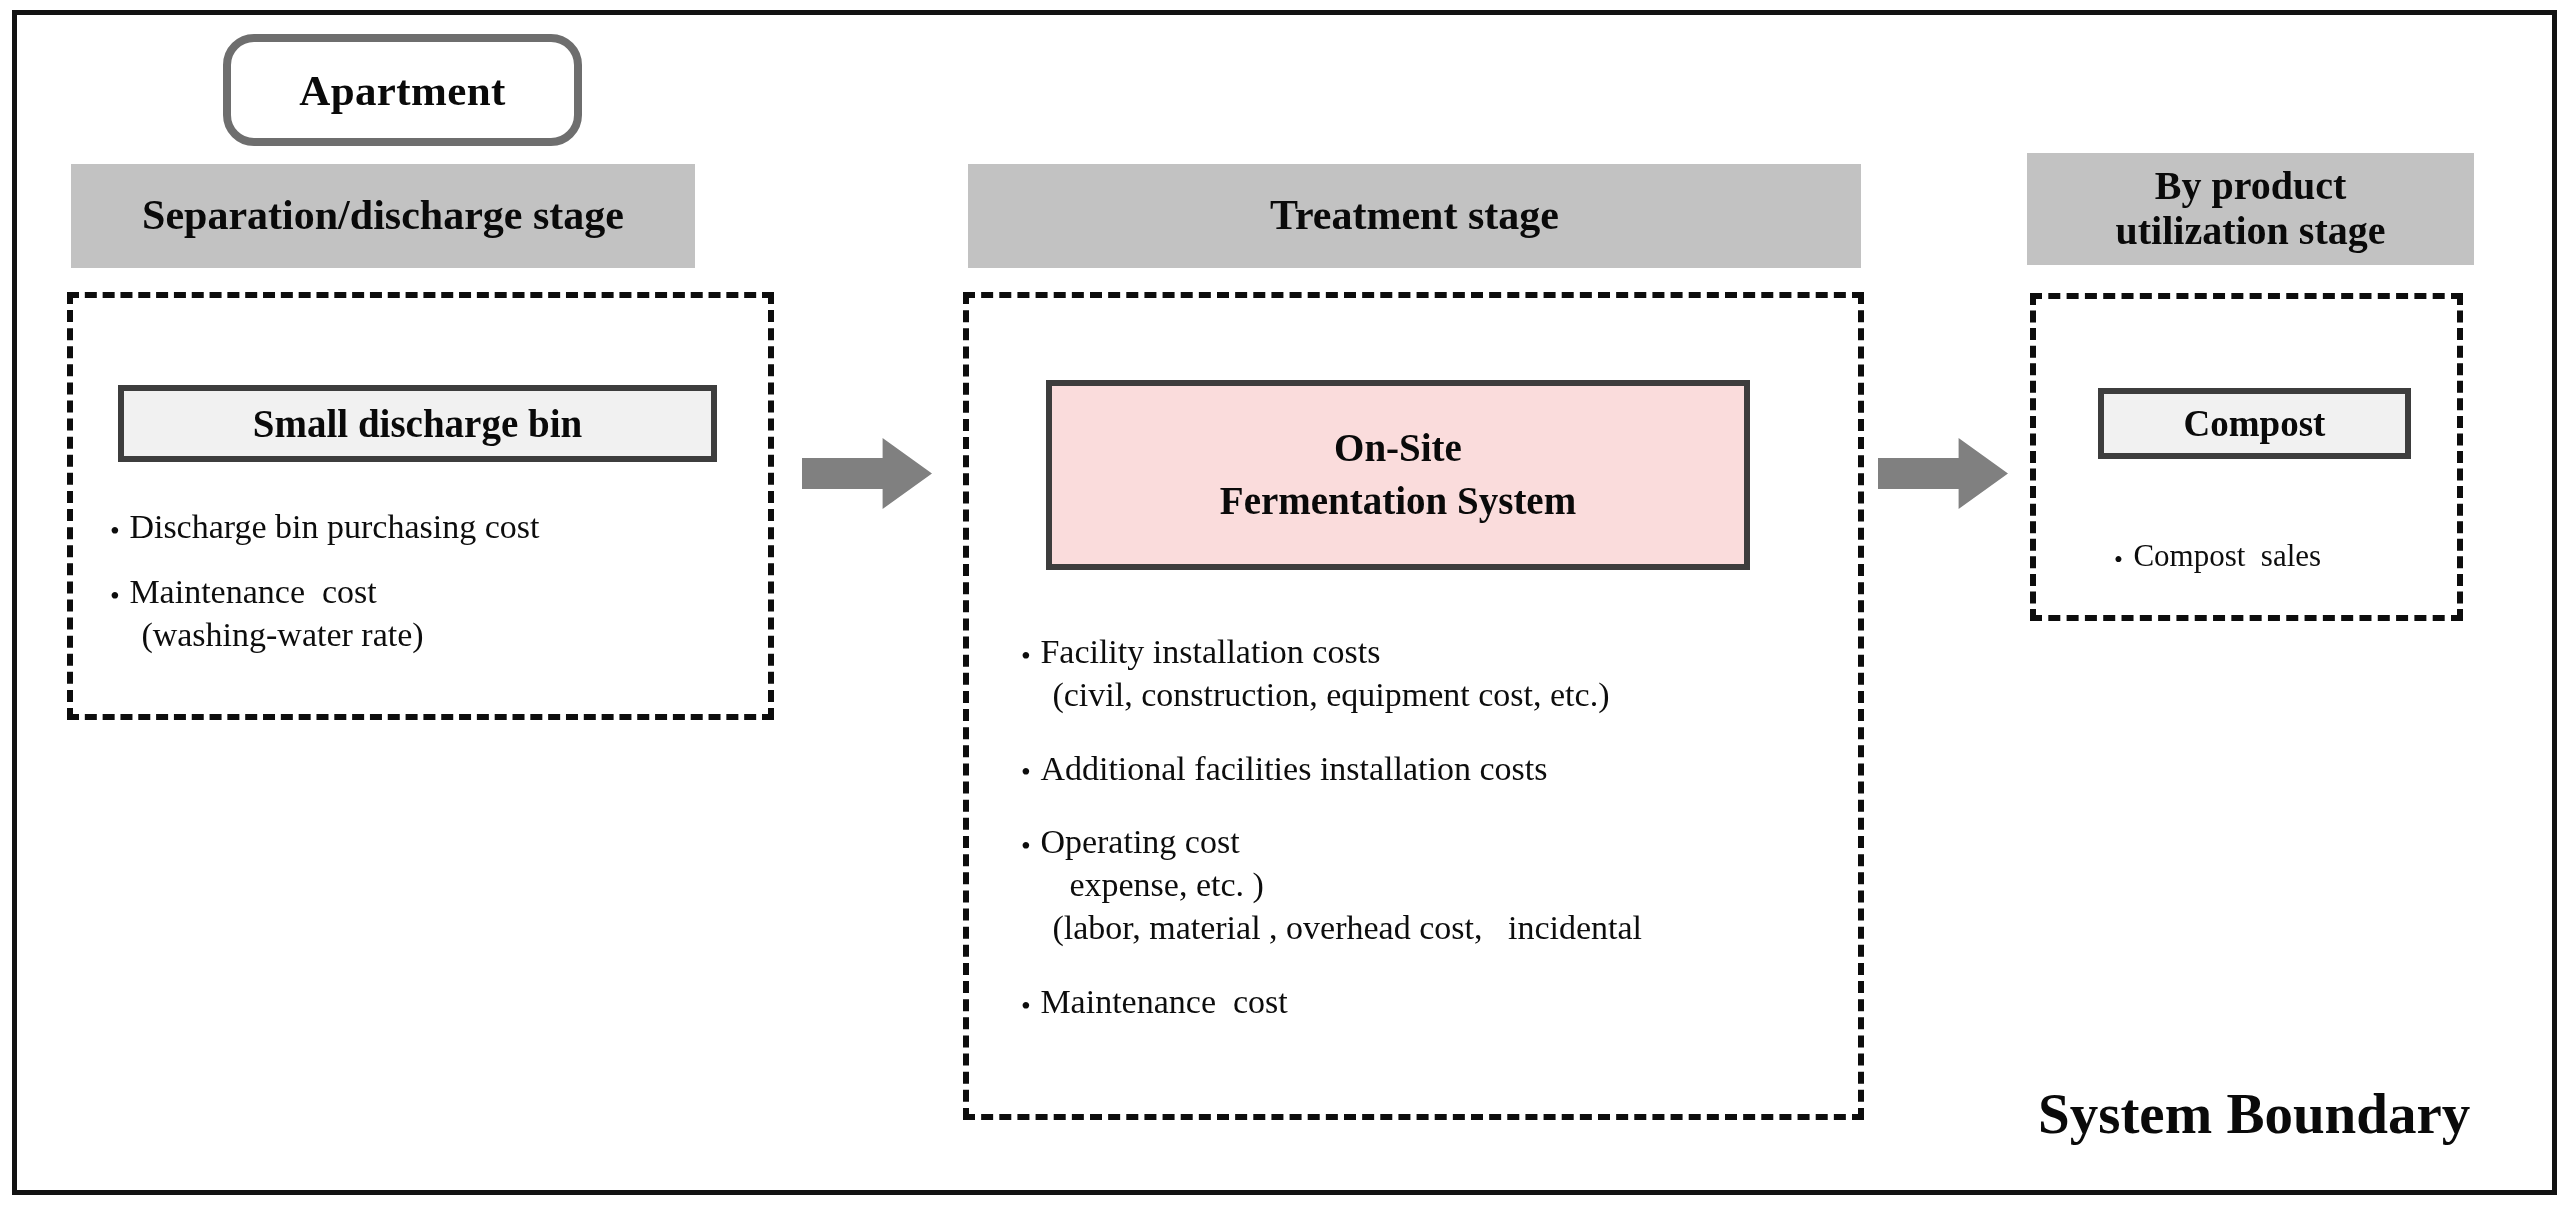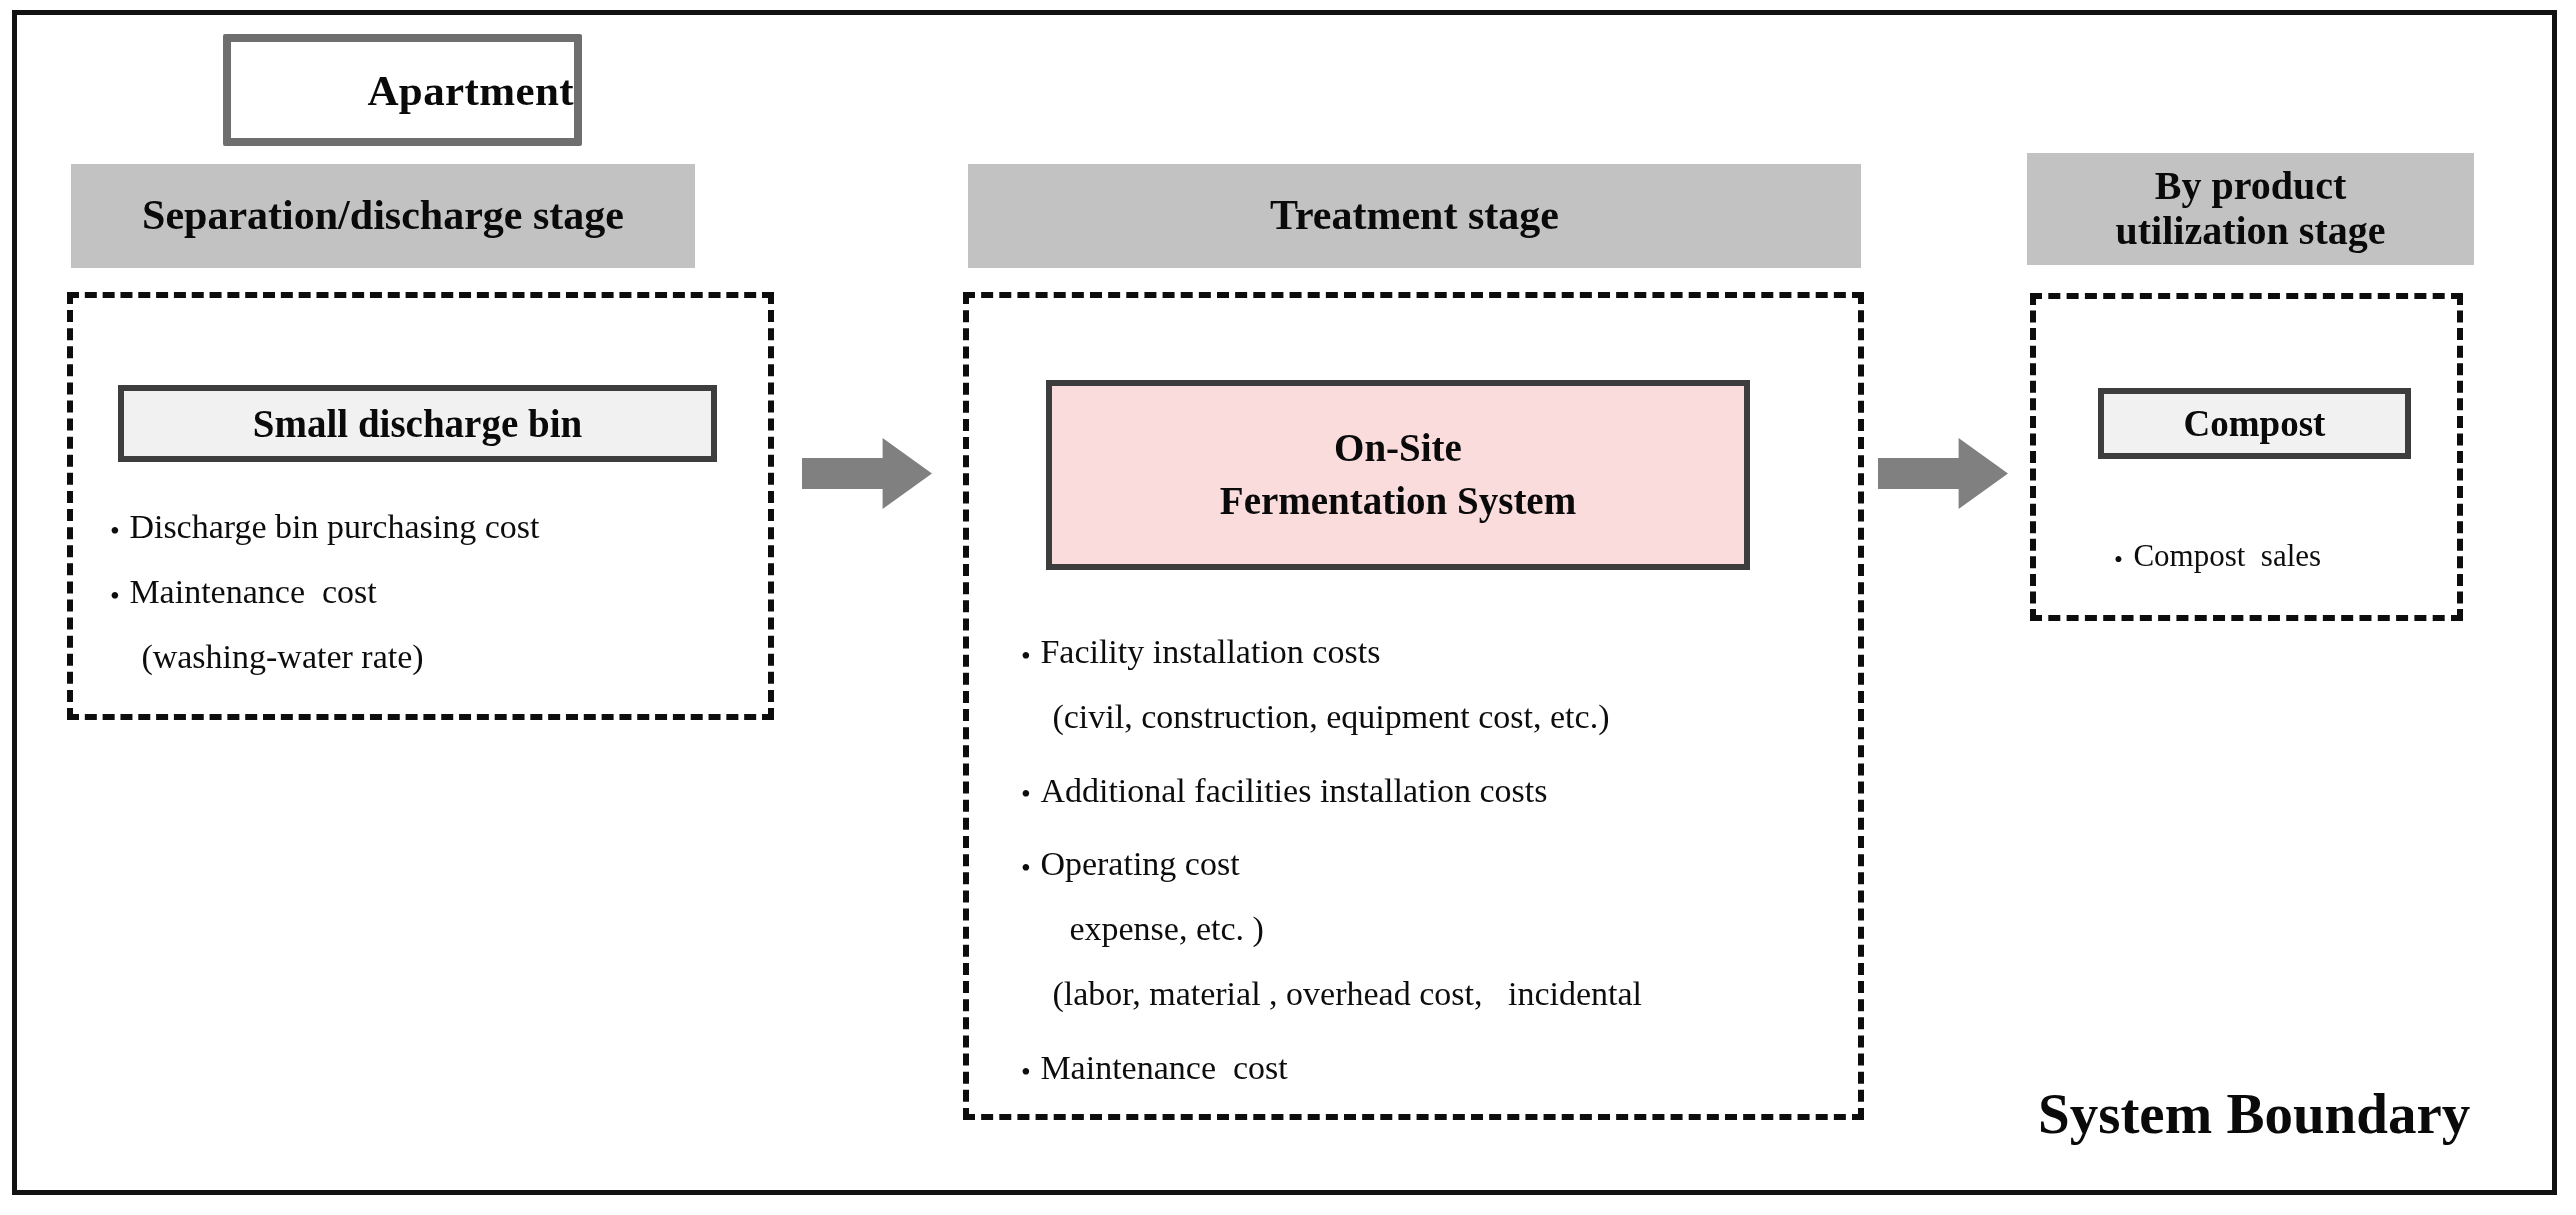--- a/index.html
+++ b/index.html
@@ -30,26 +30,26 @@
   }
 
   
   .apartment-box {
     position: absolute;
     left: 223px;
     top: 34px;
     width: 359px;
     height: 112px;
     border: 8.2px solid #6e6e6e;
-    border-radius: 2px;
+    border-radius: 31px;
     background: #ffffff;
     box-sizing: border-box;
     display: flex;
     align-items: center;
-    justify-content: flex-end;
+    justify-content: center;
   }
   .apartment-box .label {
     font-size: 43px;
     font-weight: bold;
     color: #0a0a0a;
     letter-spacing: 0.4px;
   }
 
   
   .stage-header {
@@ -142,21 +142,21 @@
   }
   .bullet-line.first::before {
     content: "\2022";
     display: inline-block;
     width: 19.4px;
     margin-left: -19.4px;
     font-size: 0.82em;
     vertical-align: middle;
   }
   .bullet-item { padding-left: 19.4px; }
-  .bullet-line.cont { padding-left: 12px; margin-top: 22px; }
+  .bullet-line.cont { padding-left: 12px; }
 
   
   .system-boundary-label {
     position: absolute;
     left: 2038px;
     top: 1081px;
     font-size: 57px;
     font-weight: bold;
     color: #0a0a0a;
     white-space: nowrap;

